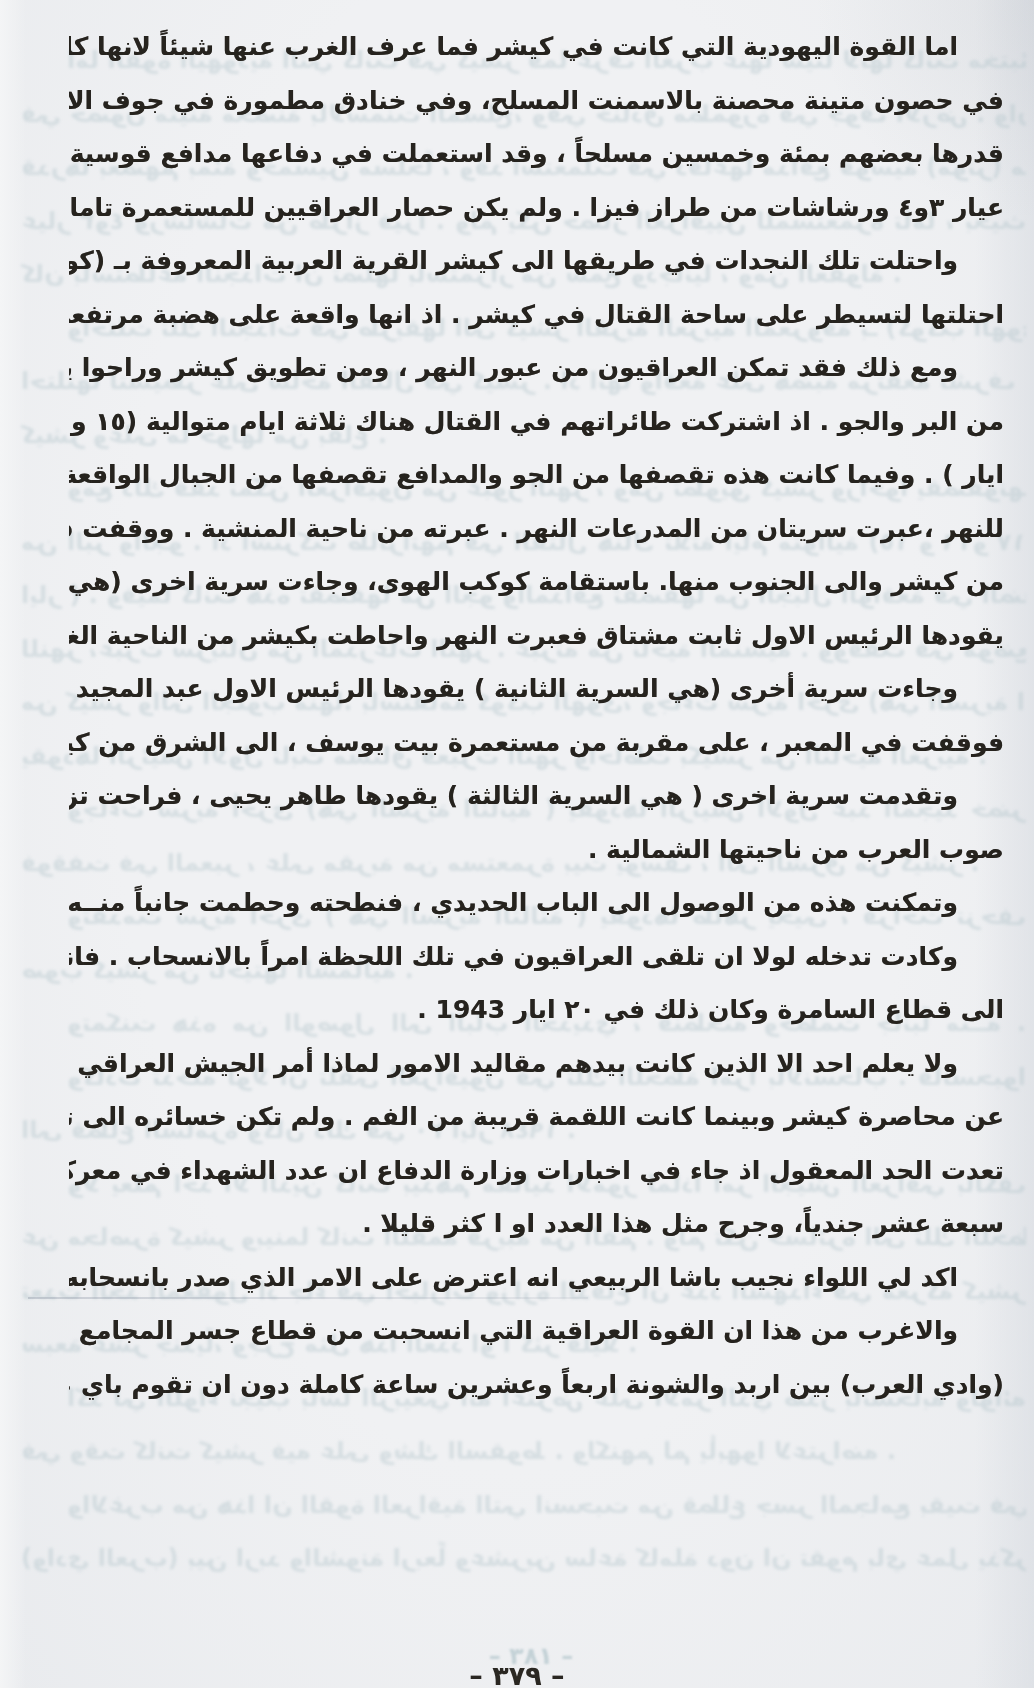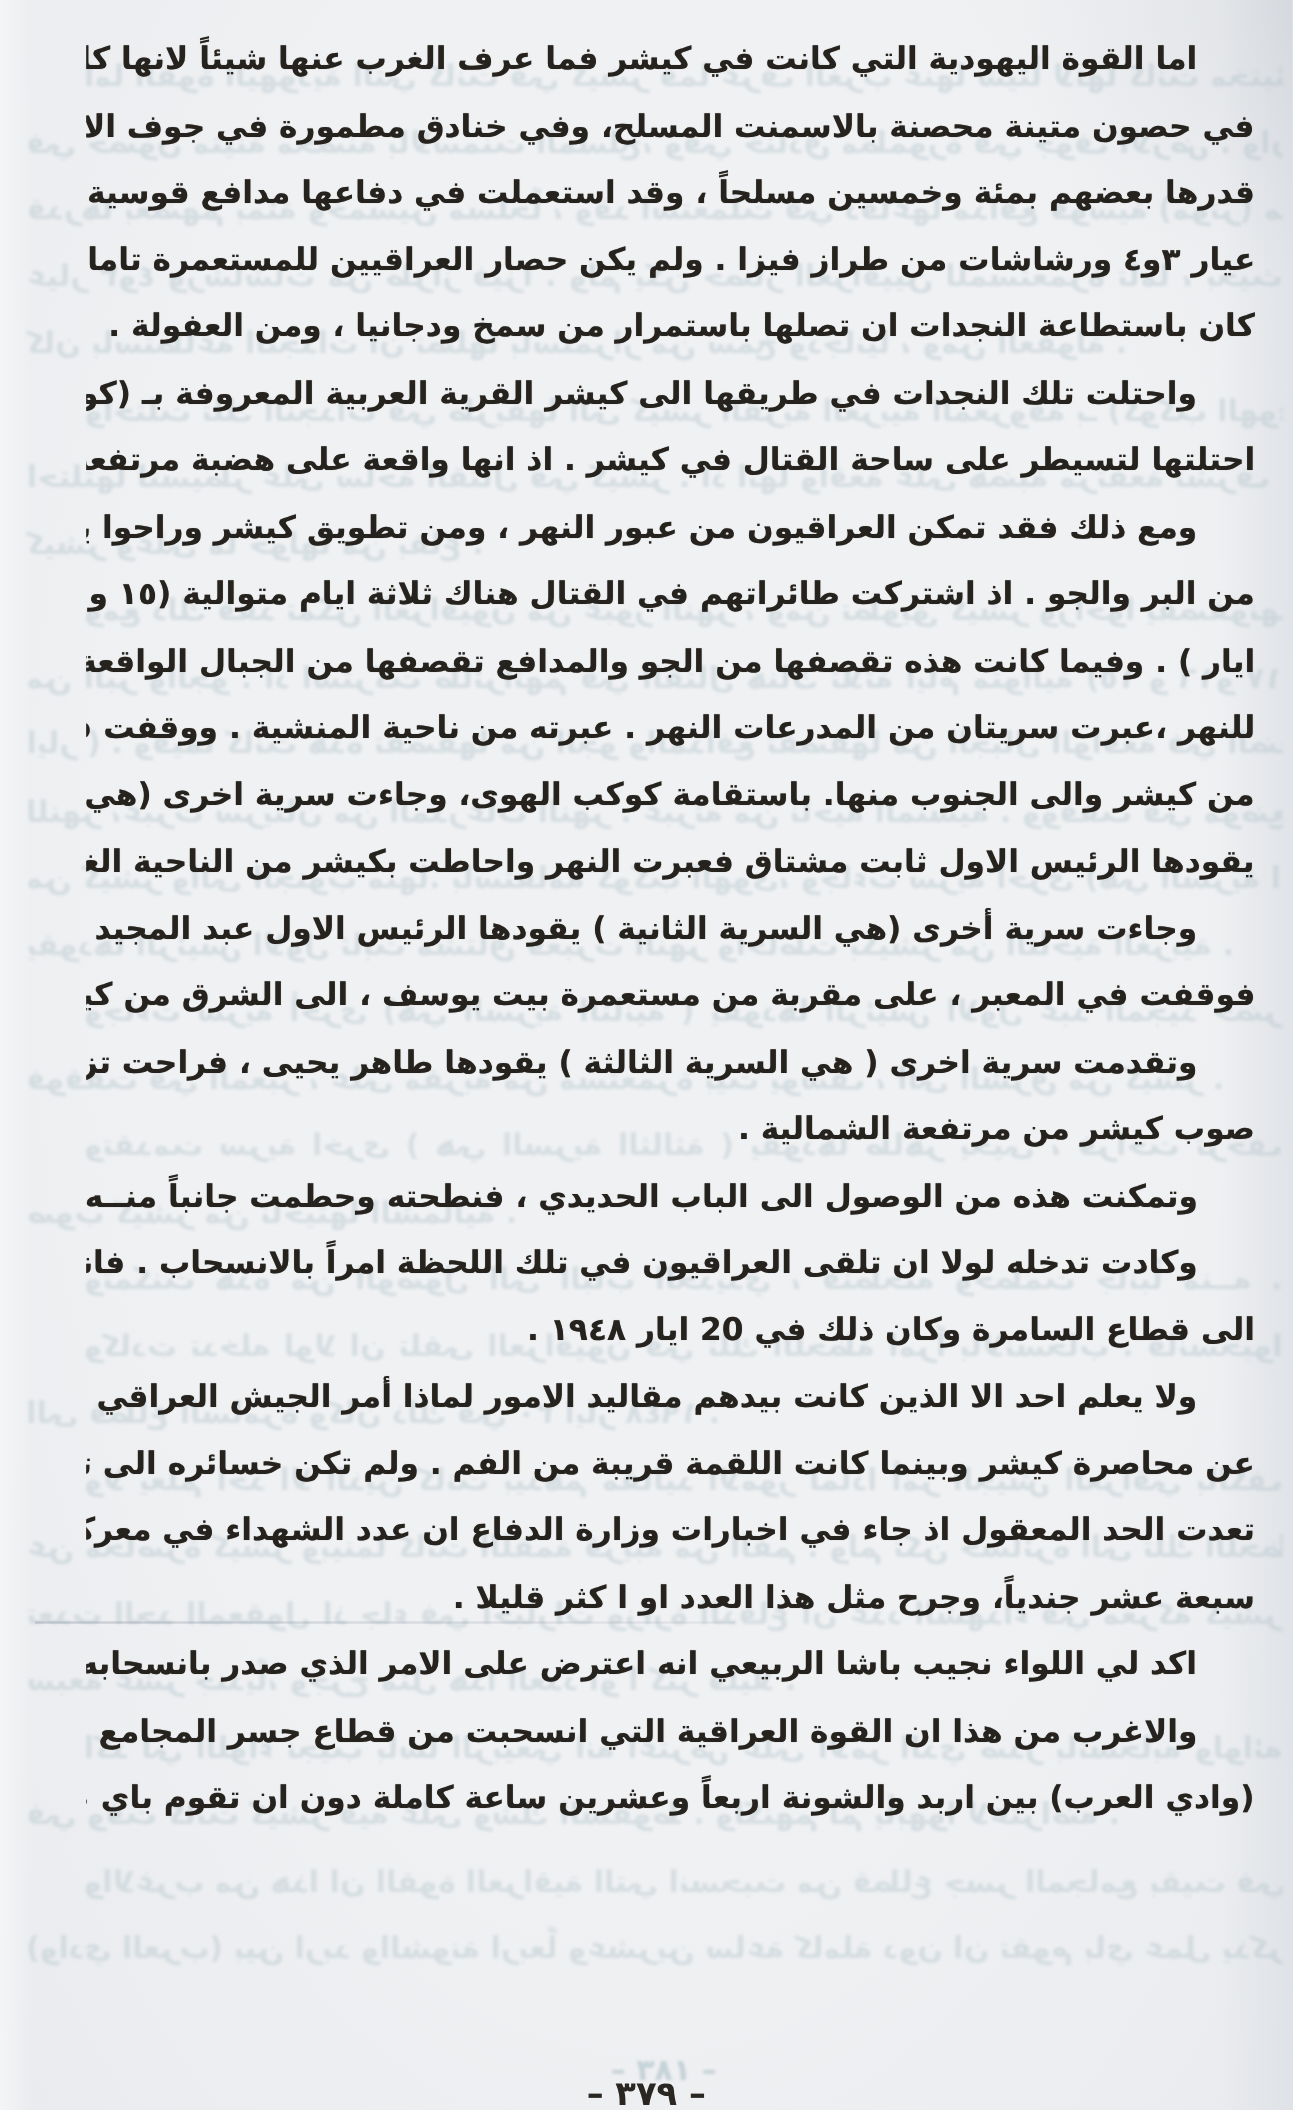--- a/index.html
+++ b/index.html
@@ -117,36 +117,35 @@
       <div class="line end">في وقت كانت كيشر فيه على وشك السقوط . ولكنهم لم يأبهوا لاعتراضه .</div>
       <div class="line indent">والاغرب من هذا ان القوة العراقية التي انسحبت من قطاع جسر المجامع بقيت في</div>
       <div class="line">(وادي العرب) بين اربد والشونة اربعاً وعشرين ساعة كاملة دون ان تقوم باي عمل يذكر</div>
     </div>
 
   <div class="body" id="body" dir="rtl">
       <div class="line indent">اما القوة اليهودية التي كانت في كيشر فما عرف الغرب عنها شيئاً لانها كانت مختبئة</div>
       <div class="line">في حصون متينة محصنة بالاسمنت المسلح، وفي خنادق مطمورة في جوف الارض . وان</div>
       <div class="line">قدرها بعضهم بمئة وخمسين مسلحاً ، وقد استعملت في دفاعها مدافع قوسية (موتر) من</div>
       <div class="line">عيار ٣و٤ ورشاشات من طراز فيزا . ولم يكن حصار العراقيين للمستعمرة تاما ، بحيث</div>
-      <div class="line end">كان باستطاعة النجدات ان تصلها باستمرار من سمخ ودجانيا ، ومن العفولة .</div>
       <div class="line indent">واحتلت تلك النجدات في طريقها الى كيشر القرية العربية المعروفة بـ (كوكب الهوى)</div>
       <div class="line">احتلتها لتسيطر على ساحة القتال في كيشر . اذ انها واقعة على هضبة مرتفعة تشرف على</div>
       <div class="line indent">ومع ذلك فقد تمكن العراقيون من عبور النهر ، ومن تطويق كيشر وراحوا يقصفونها</div>
       <div class="line">من البر والجو . اذ اشتركت طائراتهم في القتال هناك ثلاثة ايام متوالية (١٥ و ١٦و ١٧</div>
       <div class="line">ايار ) . وفيما كانت هذه تقصفها من الجو والمدافع تقصفها من الجبال الواقعة في الضفة الشرقية</div>
       <div class="line">للنهر ،عبرت سريتان من المدرعات النهر . عبرته من ناحية المنشية . ووقفت في موضع قريب</div>
       <div class="line">من كيشر والى الجنوب منها. باستقامة كوكب الهوى، وجاءت سرية اخرى (هي السرية الاولى)</div>
       <div class="line end">يقودها الرئيس الاول ثابت مشتاق فعبرت النهر واحاطت بكيشر من الناحية الغربية .</div>
       <div class="line indent">وجاءت سرية أخرى (هي السرية الثانية ) يقودها الرئيس الاول عبد المجيد خضر</div>
       <div class="line end">فوقفت في المعبر ، على مقربة من مستعمرة بيت يوسف ، الى الشرق من كيشر .</div>
       <div class="line indent">وتقدمت سرية اخرى ( هي السرية الثالثة ) يقودها طاهر يحيى ، فراحت تزحف</div>
-      <div class="line end">صوب كيشر من مرتفعة الشمالية .</div>
+      <div class="line end">صوب العرب من ناحيتها الشمالية .</div>
       <div class="line indent">وتمكنت هذه من الوصول الى الباب الحديدي ، فنطحته وحطمت جانباً منــه .</div>
       <div class="line indent">وكادت تدخله لولا ان تلقى العراقيون في تلك اللحظة امراً بالانسحاب . فانسحبوا</div>
-      <div class="line end">الى قطاع السامرة وكان ذلك في 20 ايار ١٩٤٨ .</div>
+      <div class="line end">الى قطاع السامرة وكان ذلك في ٢٠ ايار 1943 .</div>
       <div class="line indent">ولا يعلم احد الا الذين كانت بيدهم مقاليد الامور لماذا أمر الجيش العراقي بالكف</div>
       <div class="line">عن محاصرة كيشر وبينما كانت اللقمة قريبة من الفم . ولم تكن خسائره الى تلك اللحظة قد</div>
       <div class="line">تعدت الحد المعقول اذ جاء في اخبارات وزارة الدفاع ان عدد الشهداء في معركة كيشر</div>
       <div class="line end">سبعة عشر جندياً، وجرح مثل هذا العدد او ا كثر قليلا .</div>
       <div class="line indent">اكد لي اللواء نجيب باشا الربيعي انه اعترض على الامر الذي صدر بانسحابه ولوائه</div>
       <div class="line indent">والاغرب من هذا ان القوة العراقية التي انسحبت من قطاع جسر المجامع بقيت في</div>
       <div class="line">(وادي العرب) بين اربد والشونة اربعاً وعشرين ساعة كاملة دون ان تقوم باي عمل يذكر</div>
     </div>
 
   <div class="scratch"></div>

